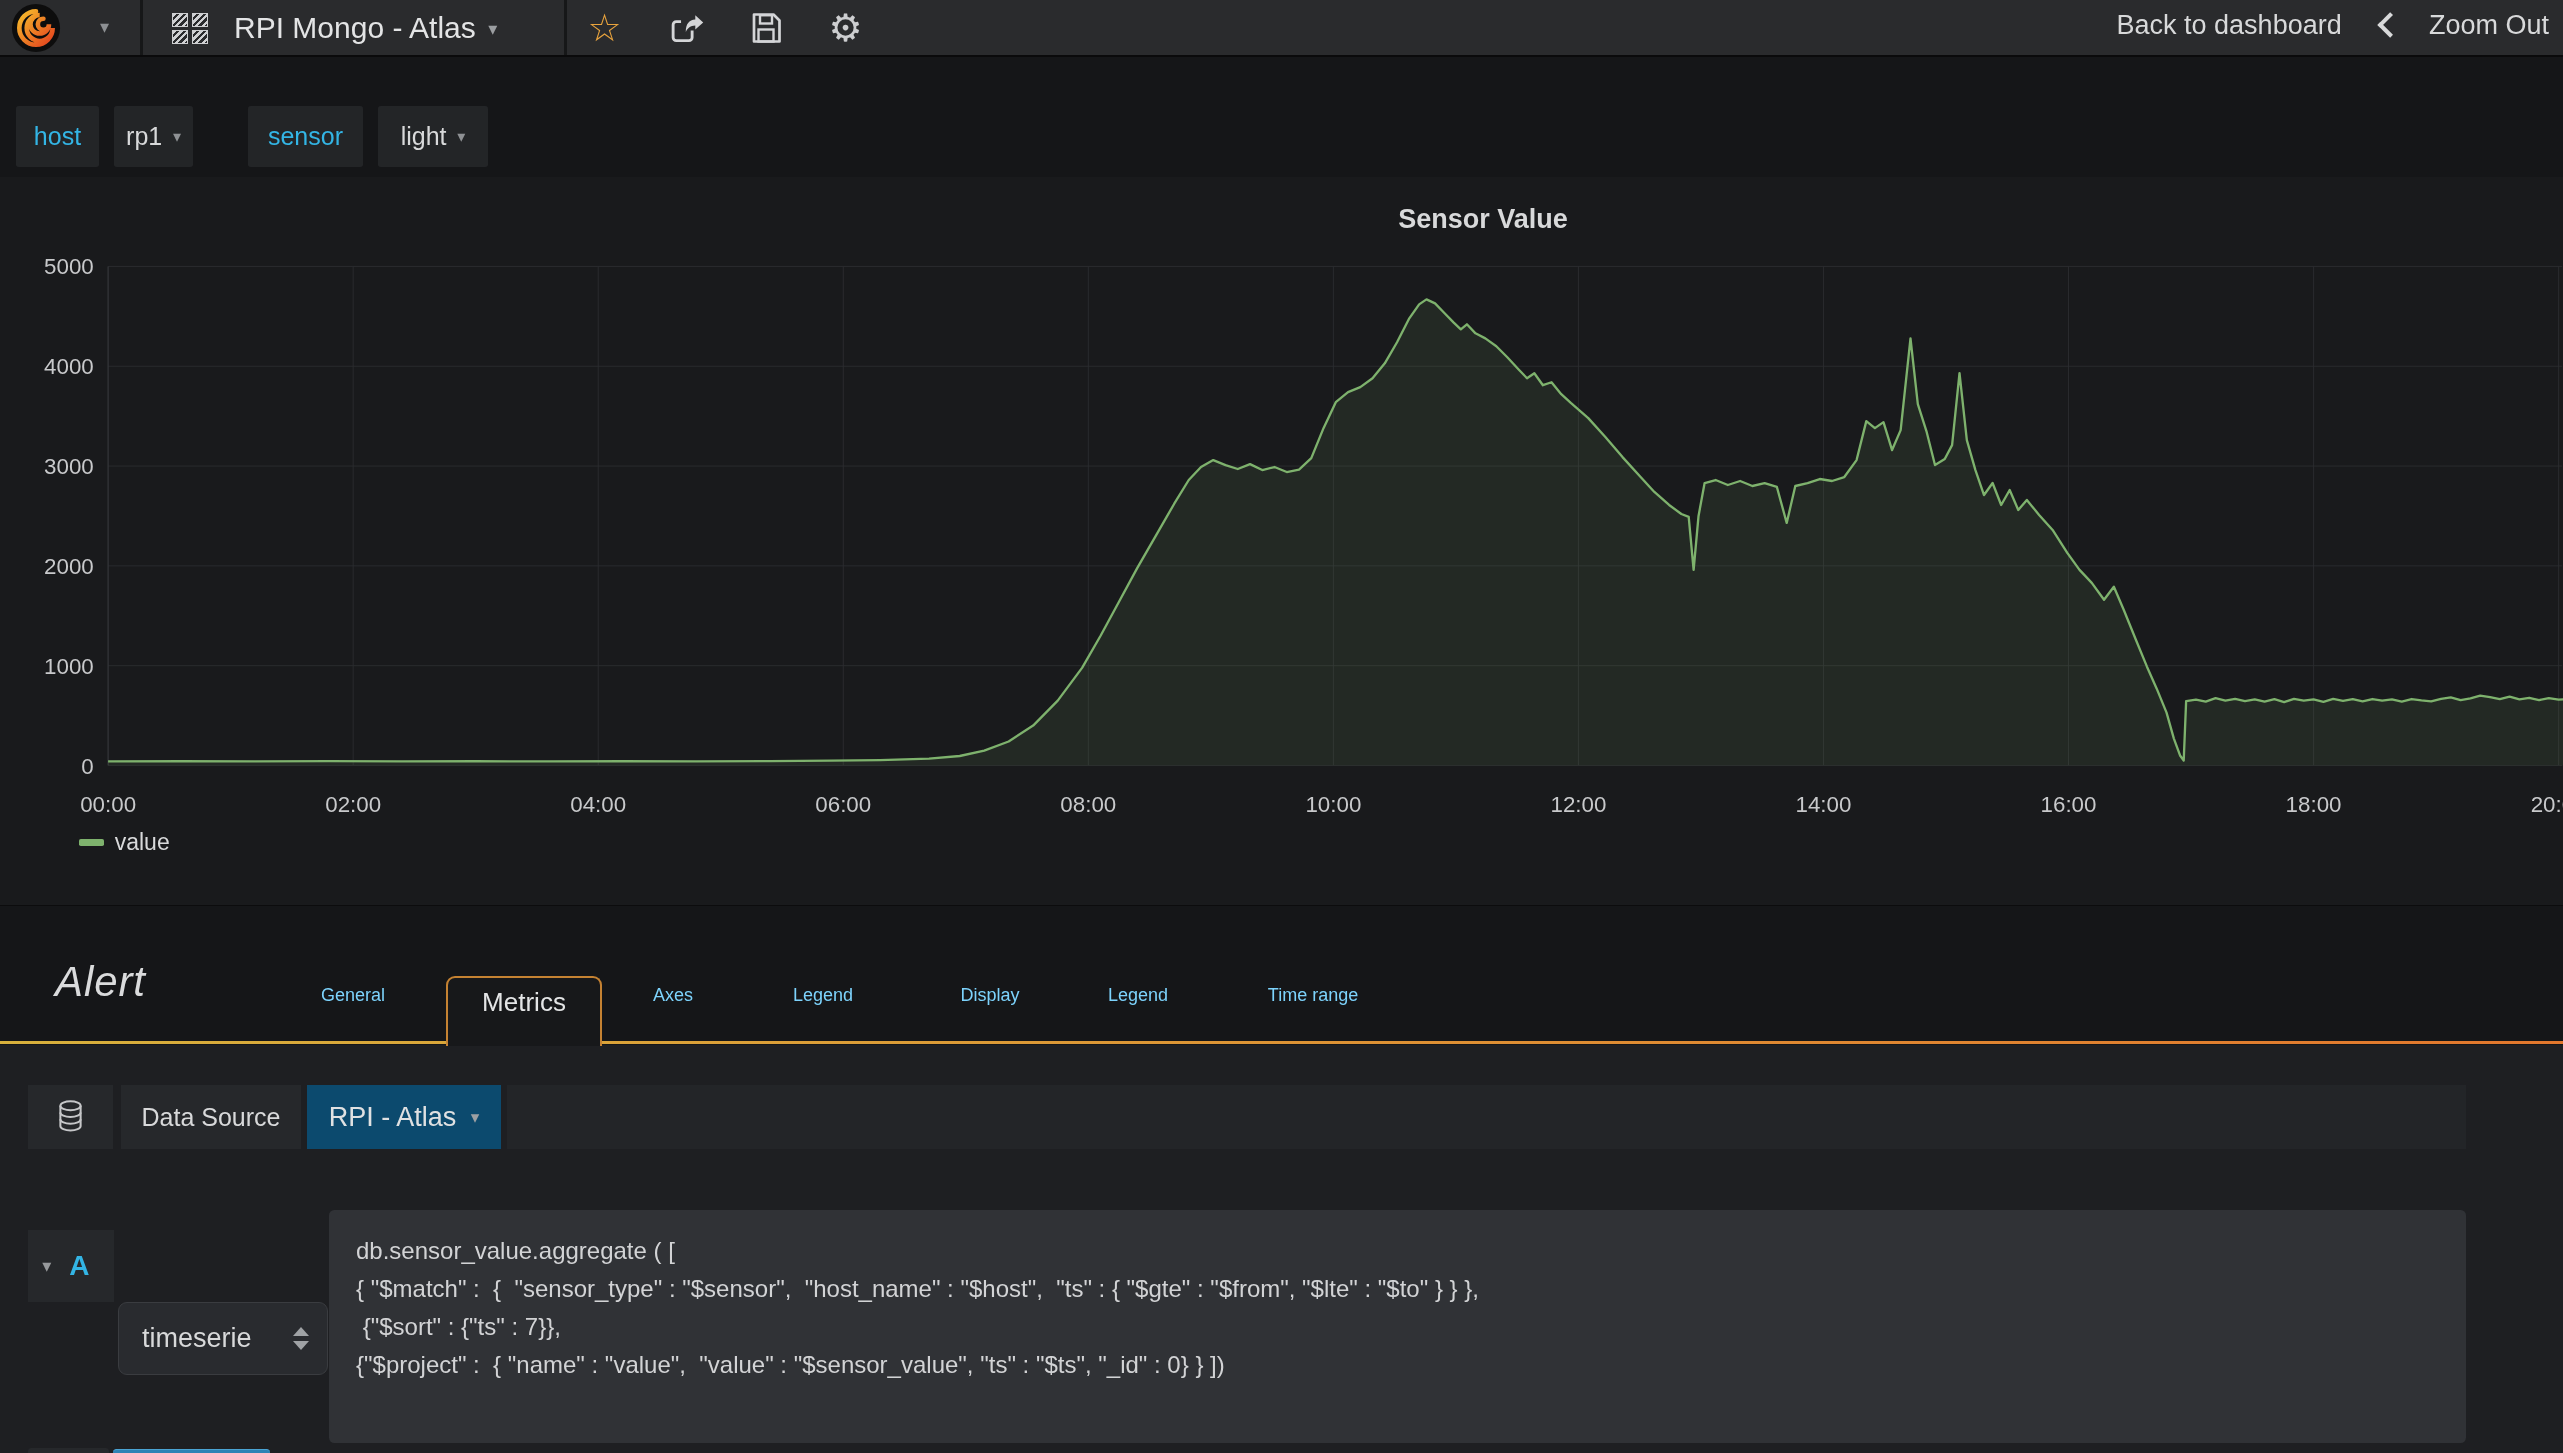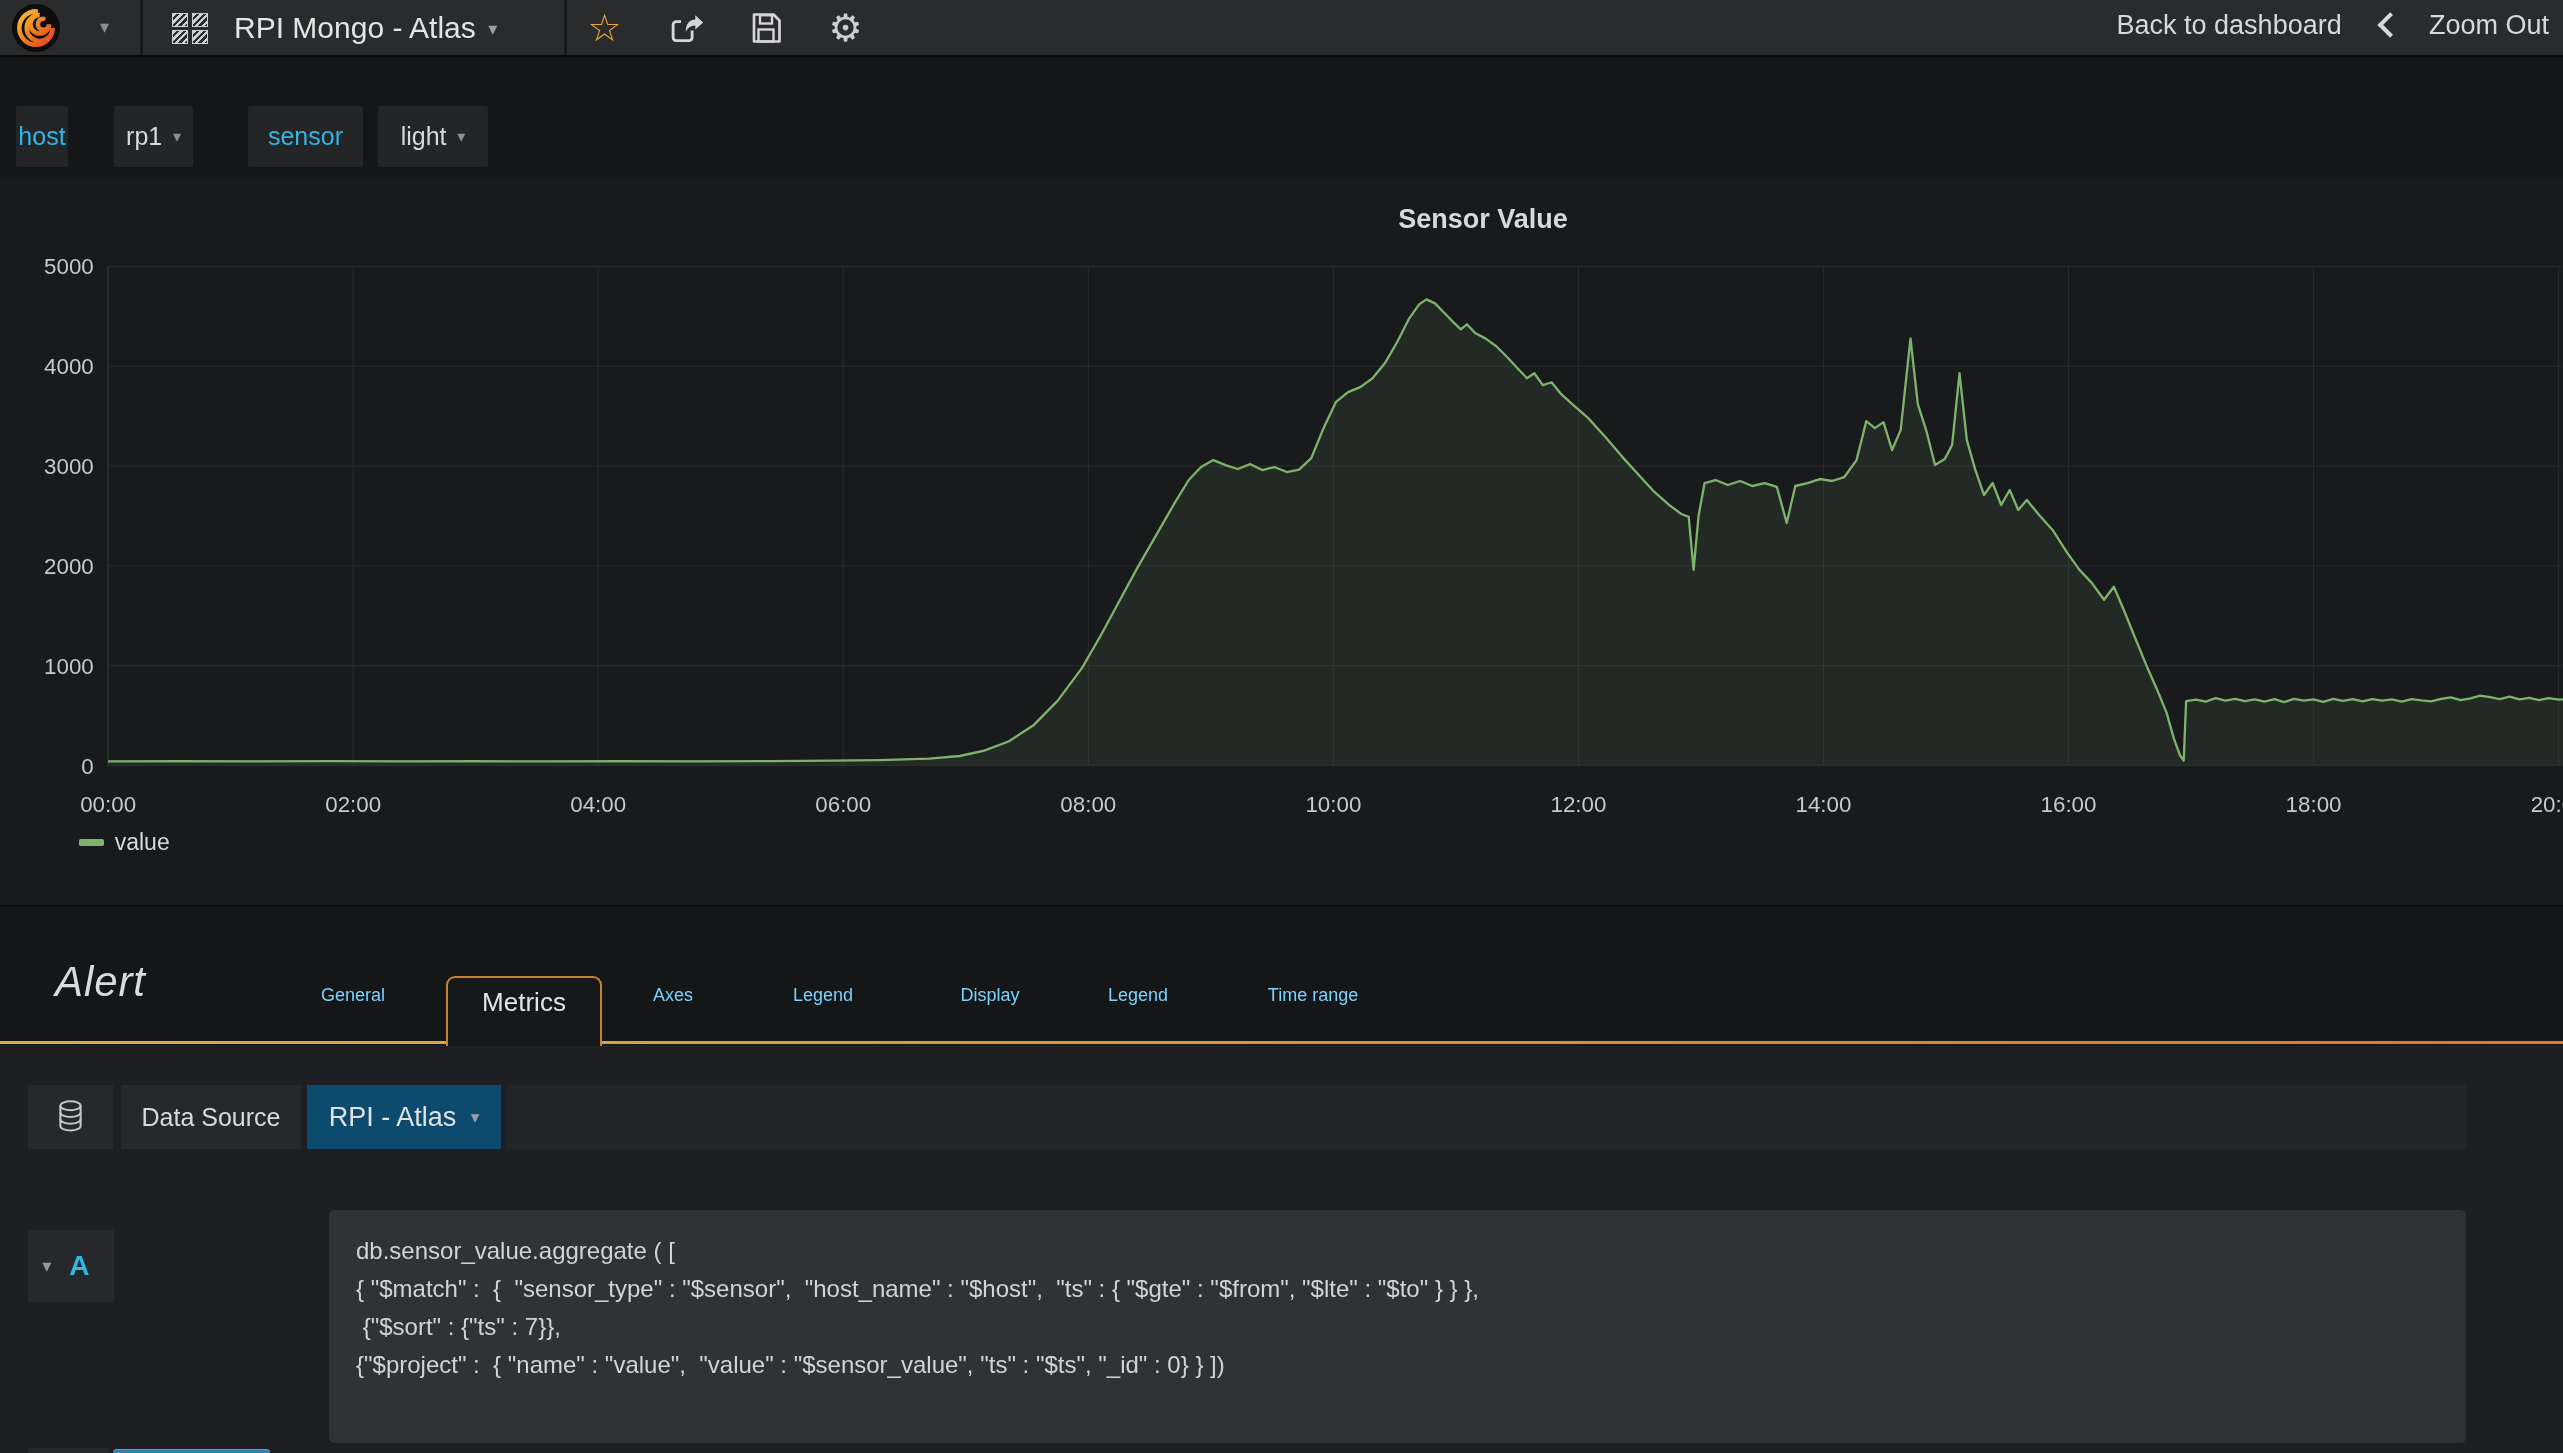--- a/index.html
+++ b/index.html
@@ -115,21 +115,21 @@
       <span class="gear-glyph">⚙</span>
     </div>
   <div class="nav-right">
     <span class="back-link">Back to dashboard</span>
     <span class="chev"></span>
     <span class="zoomout">Zoom Out</span>
   </div>
 </div>
 
 <div>
-  <div class="var-chip var-label" style="left:16px;width:52px;">host</div>
+  <div class="var-chip var-label" style="left:16px;width:83px;">host</div>
   <div class="var-chip var-value" style="left:114px;width:79px;">
     <span>rp1</span>
       <span class="caret">▾</span>
   </div>
   <div class="var-chip var-label" style="left:248px;width:115px;">sensor</div>
   <div class="var-chip var-value" style="left:378px;width:110px;">
     <span>light</span>
       <span class="caret">▾</span>
   </div>
 </div>
@@ -209,20 +209,27 @@
     <span>RPI - Atlas</span>
       <span class="caret">▾</span>
   </div>
   <div class="ds-box ds-filler"></div>
 
   <div class="ref-box">
     <span class="caret">▾</span>
     <span class="ref">A</span>
   </div>
 
+  <div class="fmt-select">
+    <span class="txt">timeserie</span>
+    <span class="arrows">
+        <span class="arr-up"></span>
+        <span class="arr-dn"></span>
+      </span>
+  </div>
 
   <div class="query-box">
     <pre id="query-text">db.sensor_value.aggregate ( [
 { "$match" :  {  "sensor_type" : "$sensor",  "host_name" : "$host",  "ts" : { "$gte" : "$from", "$lte" : "$to" } } },
  {"$sort" : {"ts" : 7}},
 {"$project" :  { "name" : "value",  "value" : "$sensor_value", "ts" : "$ts", "_id" : 0} } ])</pre>
   </div>
 
   <div class="stub stub-gray"></div>
   <div class="stub stub-blue"></div>

